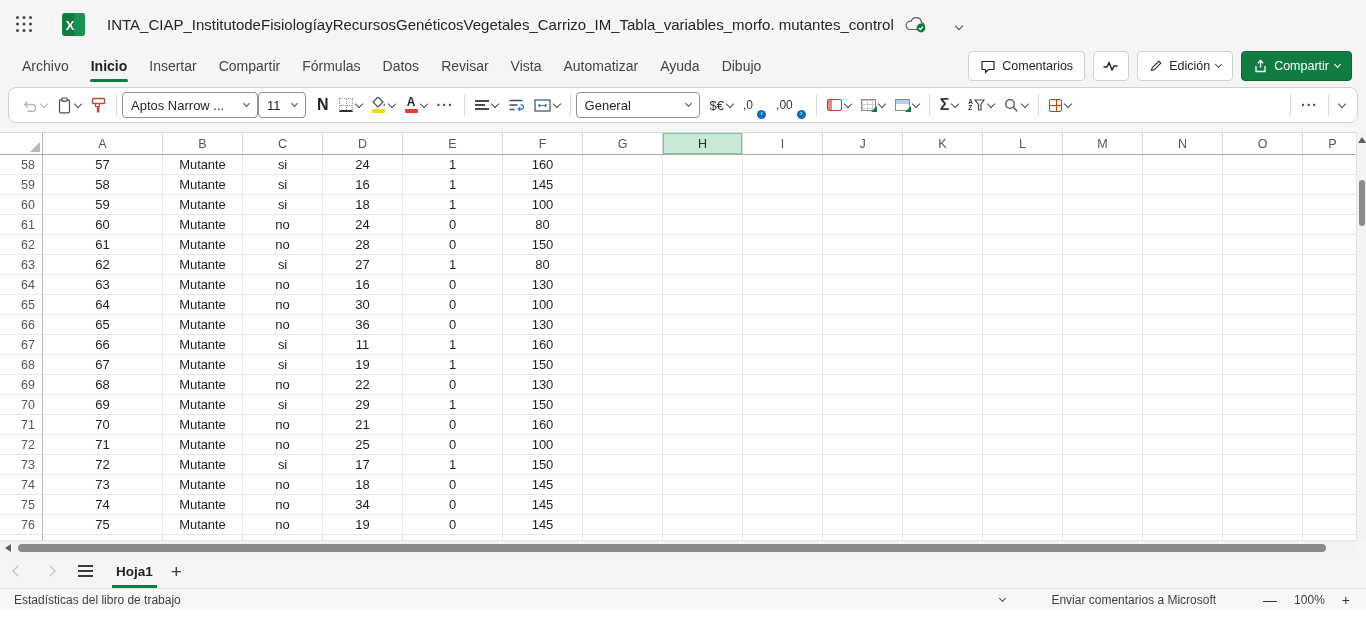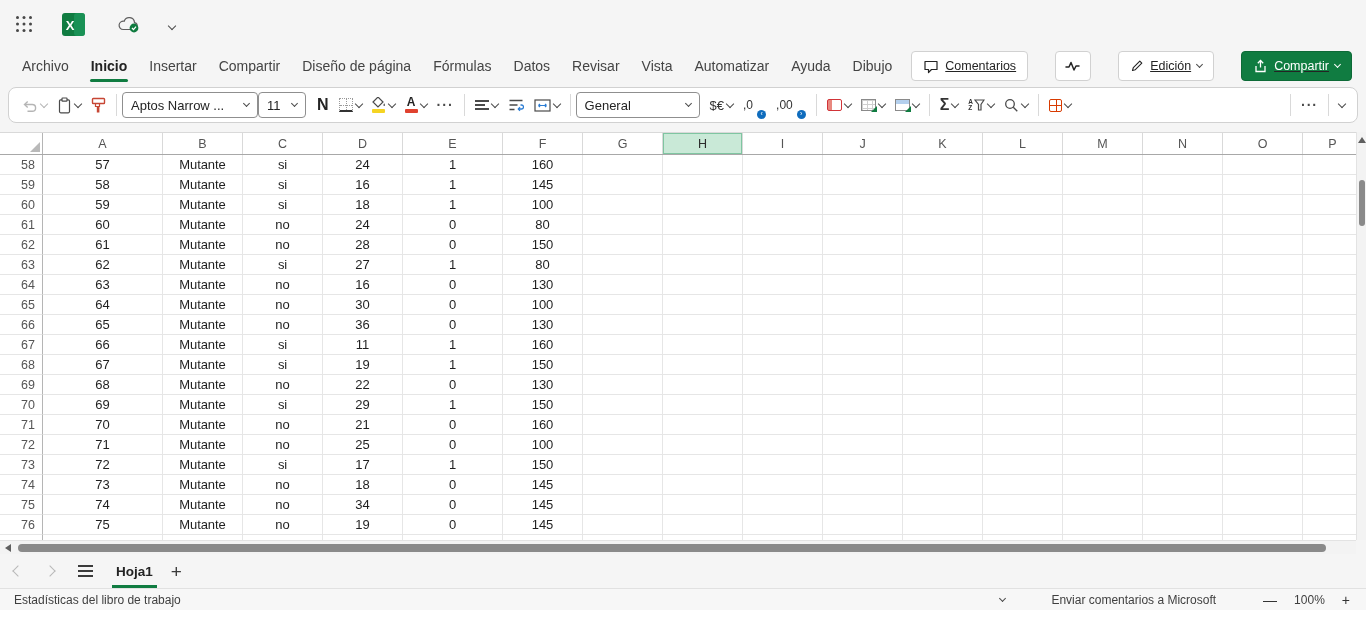--- a/index.html
+++ b/index.html
@@ -19,21 +19,21 @@
   .gear-ic { margin-right:29px; }
   .user-name { font-size:14px; margin-right:15px; white-space:nowrap; }
   .avatar { width:30px; height:30px; border-radius:50%; border:1px solid #616161; display:flex; align-items:center; justify-content:center; font-size:11.5px; color:#333; background:#f5f5f5; }
 
   
   .menu-bar { height:36px; background:#f5f5f5; display:flex; align-items:center; padding-left:11px; flex:none; }
   .menu-tabs { display:flex; align-items:stretch; height:100%; }
   .menu-tab { display:flex; align-items:center; padding:0 11px; font-size:14px; color:#444; position:relative; cursor:pointer; white-space:nowrap; }
   .menu-tab.active { color:#232323; font-weight:bold; }
   .menu-tab.active::after { content:""; position:absolute; left:10px; right:10px; bottom:2px; height:3px; border-radius:2px; background:#107C41; }
-  .mb-right { margin-left:auto; display:flex; align-items:center; gap:27px; padding-right:14px;text-decoration:underline; }
+  .mb-right { margin-left:auto; display:flex; align-items:center; gap:8px; padding-right:14px; }
   .mb-btn { height:30px; background:#fff; border:1px solid #d1d1d1; border-radius:4px; display:flex; align-items:center; gap:6px; padding:0 11px; font-size:12.5px; color:#242424; cursor:pointer; white-space:nowrap; }
   .mb-btn.icon-only { padding:0 9px; }
   .mb-btn.share { background:#107C41; border-color:#0d6a37; color:#fff; }
 
   
   .ribbon-row { height:42px; background:#f5f5f5; padding:3px 8px; flex:none; }
   .ribbon-card { height:36px; background:#fff; border:1px solid #d1d1d1; border-radius:8px; display:flex; align-items:center; padding:0 7px; }
   .rb-btn { display:flex; align-items:center; gap:3px; padding:0 5px; height:28px; border-radius:4px; cursor:pointer; flex:none; }
   .rb-div { width:1px; height:22px; background:#d9d9d9; margin:0 5px; flex:none; }
   .chv { display:inline-block; width:6px; height:6px; border-right:1.4px solid #4a4a4a; border-bottom:1.4px solid #4a4a4a; transform:rotate(45deg); margin-top:-3px; }
@@ -142,38 +142,38 @@
         </g>
       </svg>
     </div>
     <div class="excel-logo">
       <svg width="23" height="23" viewBox="0 0 23 23">
         <rect x="0" y="0" width="23" height="23" rx="3" fill="#107C41"></rect>
         <rect x="12" y="0" width="11" height="23" rx="3" fill="#21A366" opacity="0.55"></rect>
         <text x="8" y="16.5" font-size="13" font-weight="bold" fill="#fff" text-anchor="middle" font-family="Liberation Sans, sans-serif">X</text>
       </svg>
     </div>
+    <div class="doc-title">INTA_CIAP_InstitutodeFisiologíayRecursosGenéticosVegetales_Carrizo_IM_Tabla_variables_morfo. mutantes_control</div>
     <div class="saved-icon">
       <svg width="24" height="20" viewBox="0 0 24 20">
         <path d="M6.2 15.5a4.2 4.2 0 1 1 1-8.3A5.3 5.3 0 0 1 17.5 8.6a3.5 3.5 0 0 1-.9 6.9H6.2z" fill="none" stroke="#5f5f5f" stroke-width="1.2"></path>
         <circle cx="17" cy="14" r="4.4" fill="#0f7b3f"></circle>
         <path d="M15 14l1.5 1.6 2.5-2.9" stroke="#fff" stroke-width="1.3" fill="none"></path>
       </svg>
     </div>
     <div class="title-chev"><i class="chv"></i></div>
 
   </div>
 
   <div class="menu-bar">
     <div class="menu-tabs" id="menu-tabs">
         <div class="menu-tab">Archivo</div>
         <div class="menu-tab active">Inicio</div>
         <div class="menu-tab">Insertar</div>
         <div class="menu-tab">Compartir</div>
-        <div class="menu-tab">Diseño de página</div>
         <div class="menu-tab">Fórmulas</div>
         <div class="menu-tab">Datos</div>
         <div class="menu-tab">Revisar</div>
         <div class="menu-tab">Vista</div>
         <div class="menu-tab">Automatizar</div>
         <div class="menu-tab">Ayuda</div>
         <div class="menu-tab">Dibujo</div>
       </div>
     <div class="mb-right">
       <div class="mb-btn">

